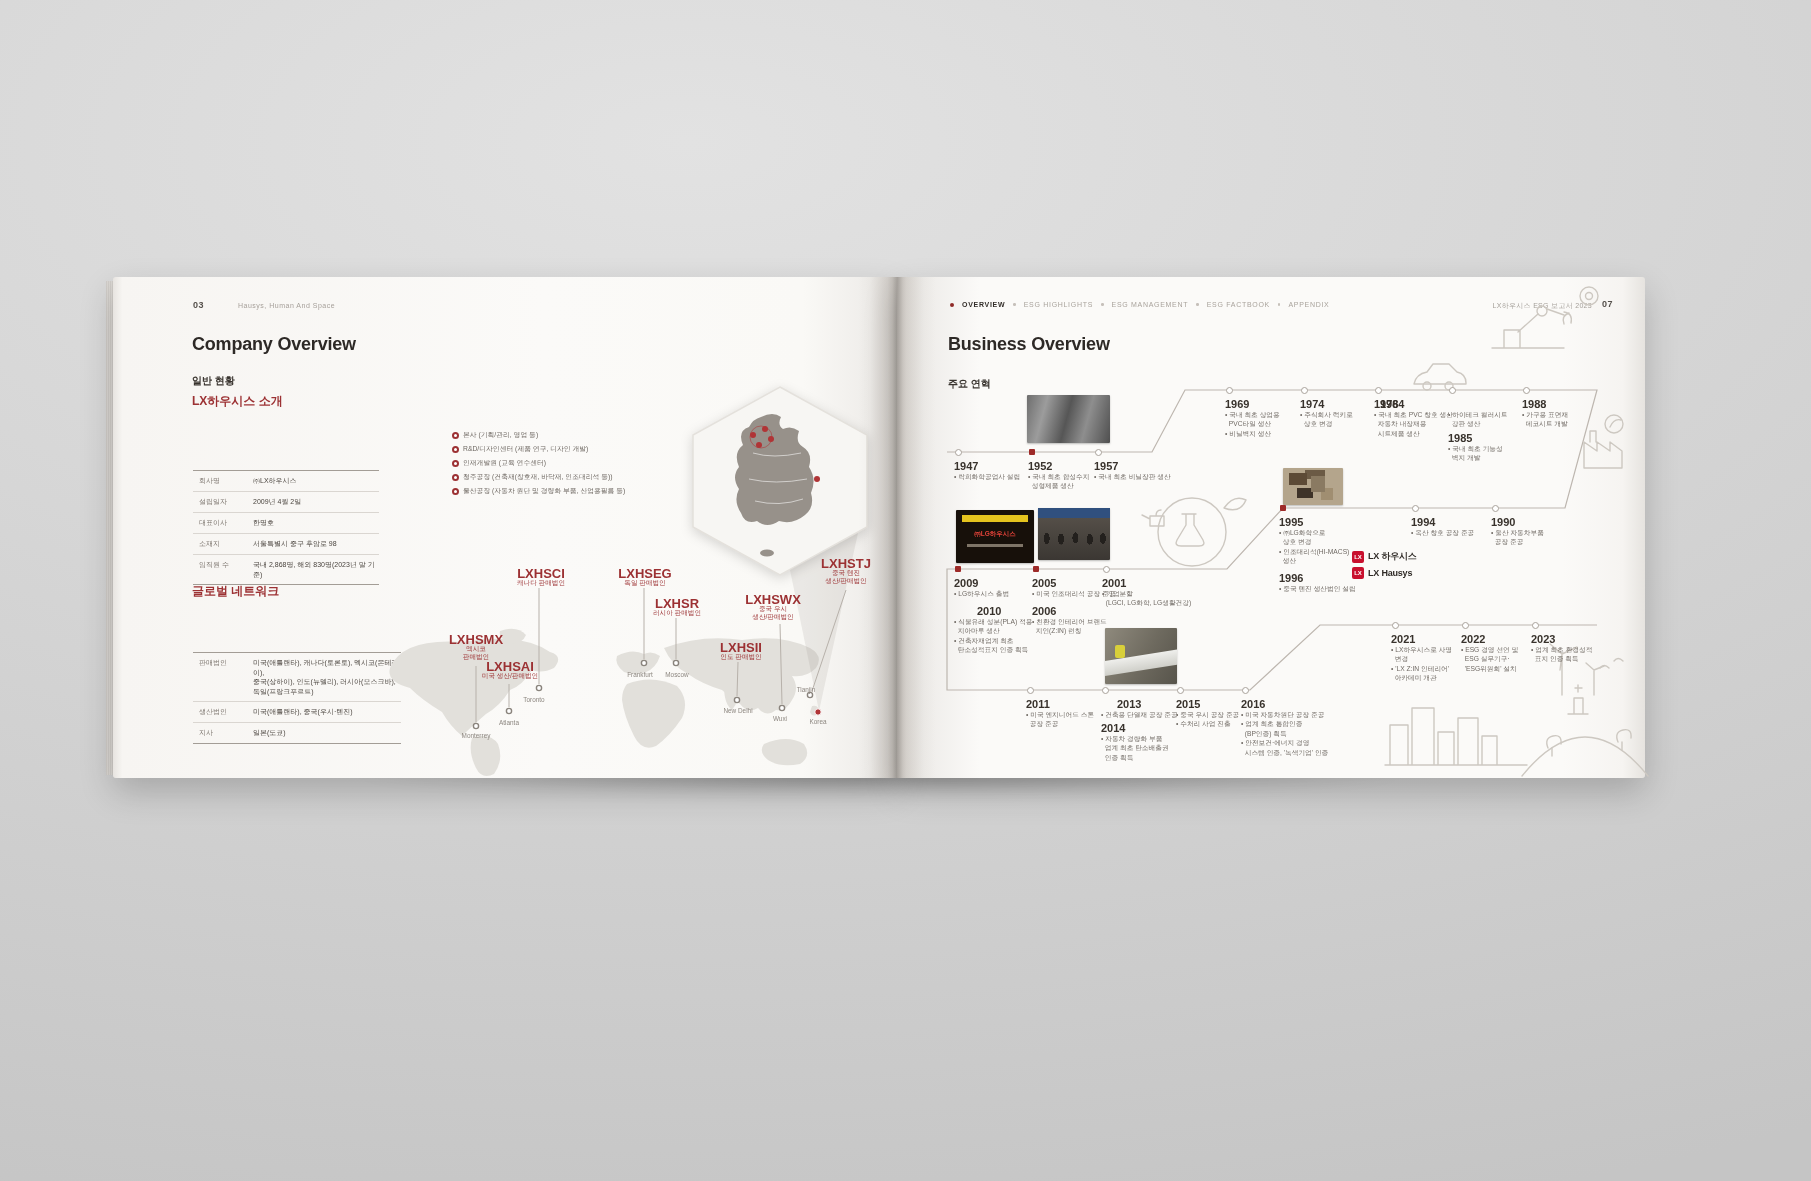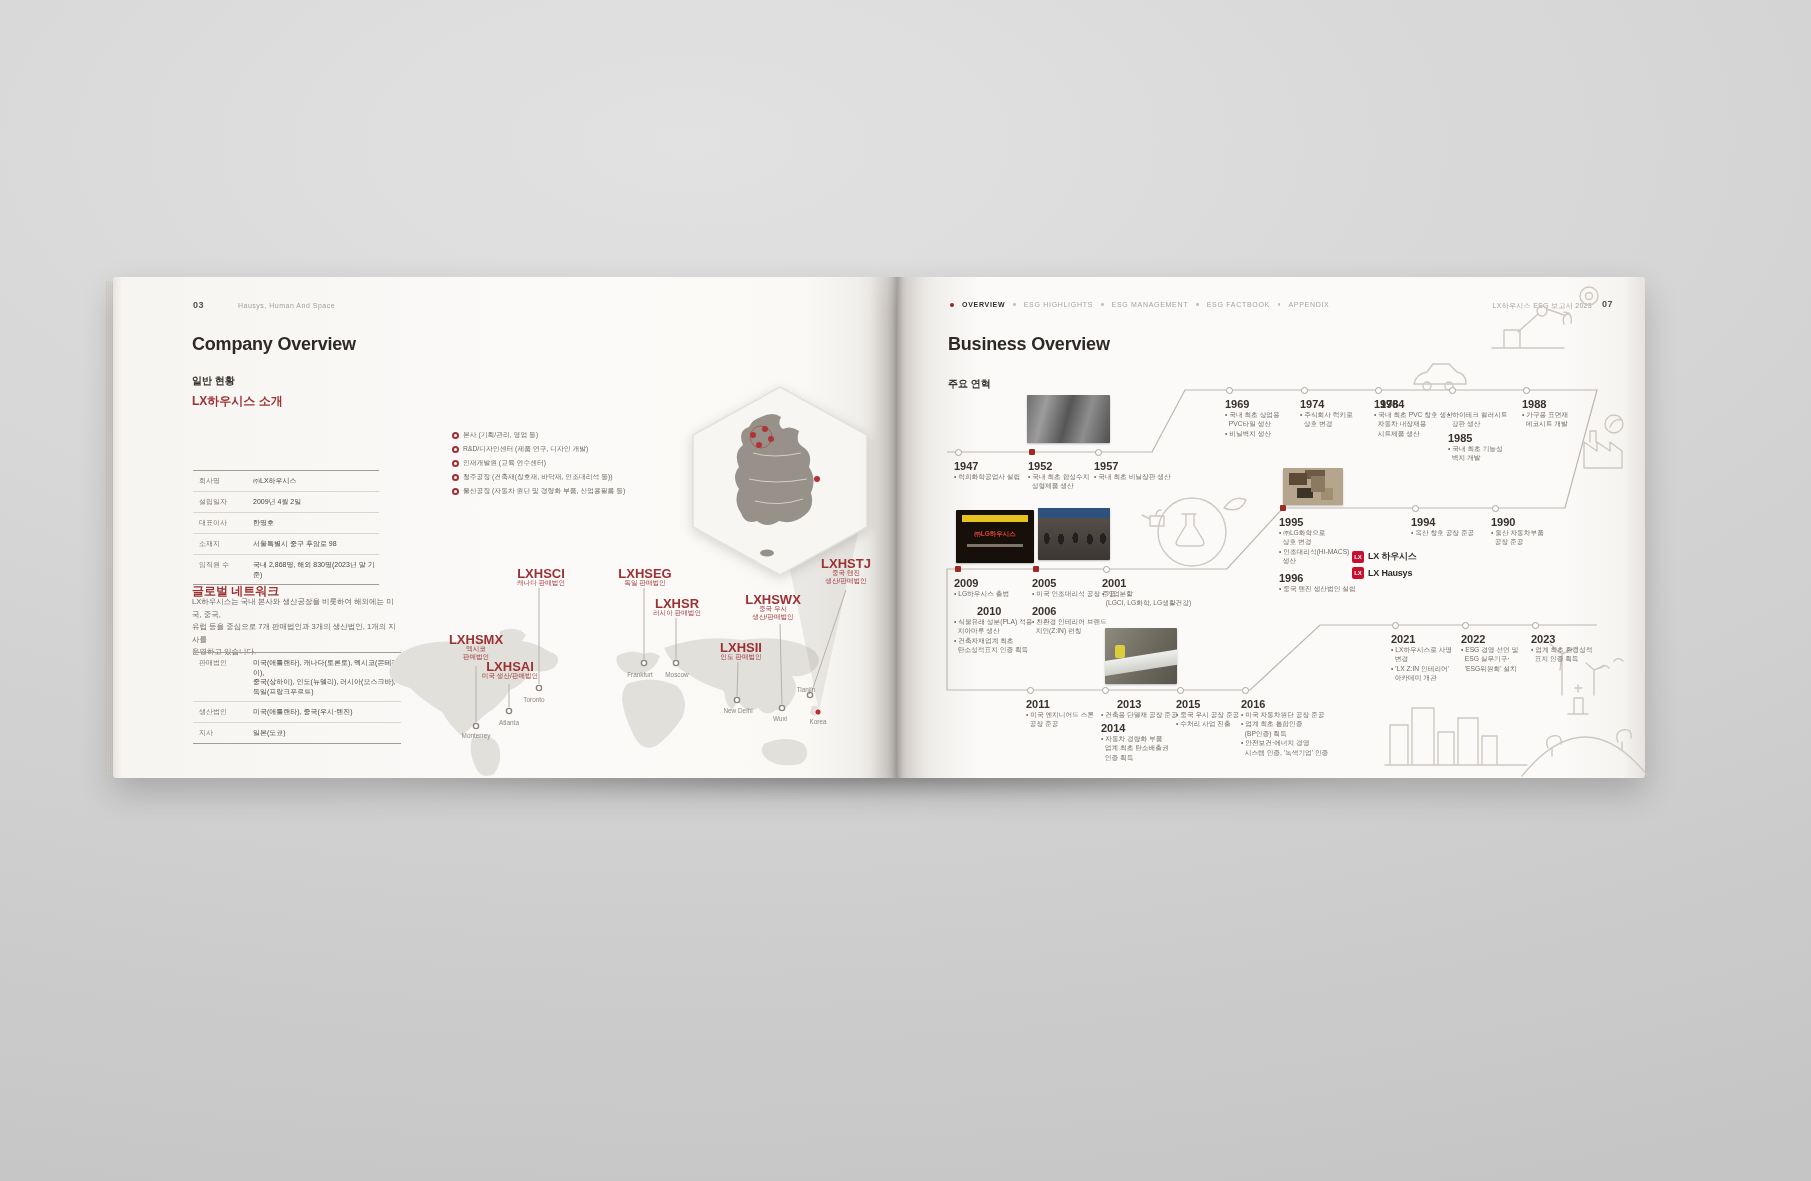--- a/index.html
+++ b/index.html
@@ -114,25 +114,20 @@
       </div>
       <div class="trow">
         <div class="tlabel">임직원 수</div>
         <div class="tval">
           <div>국내 2,868명, 해외 830명(2023년 말 기준)</div>
         </div>
       </div>
     </div>
 
   <div class="abs sub-red" style="left:192px;top:583px">글로벌 네트워크</div>
-  <div class="abs body-t" style="left:192px;top:596px;width:205px">
-      <div>LX하우시스는 국내 본사와 생산공장을 비롯하여 해외에는 미국, 중국,</div>
-      <div>유럽 등을 중심으로 7개 판매법인과 3개의 생산법인, 1개의 지사를</div>
-      <div>운영하고 있습니다.</div>
-    </div>
 
   <div class="abs tbl" style="left:193px;top:652px;width:208px">
       <div class="trow">
         <div class="tlabel">판매법인</div>
         <div class="tval">
           <div>미국(애틀랜타), 캐나다(토론토), 멕시코(몬테레이),</div>
           <div>중국(상하이), 인도(뉴델리), 러시아(모스크바),</div>
           <div>독일(프랑크푸르트)</div>
         </div>
       </div>

